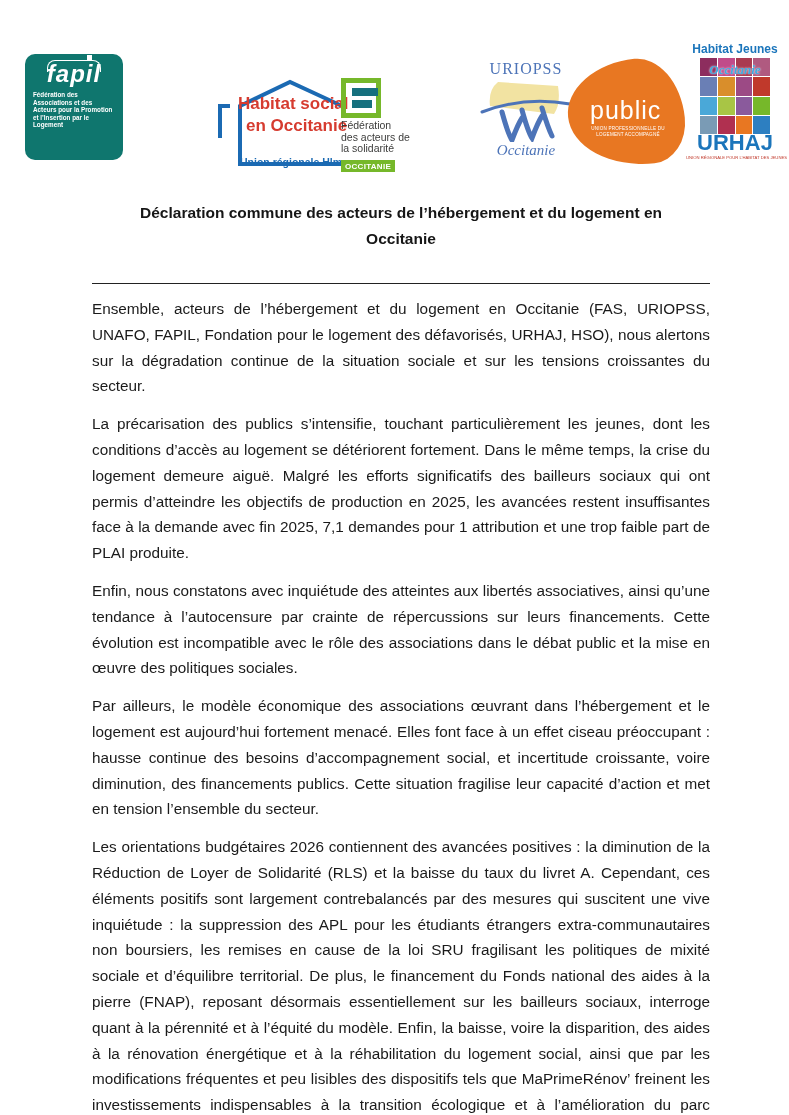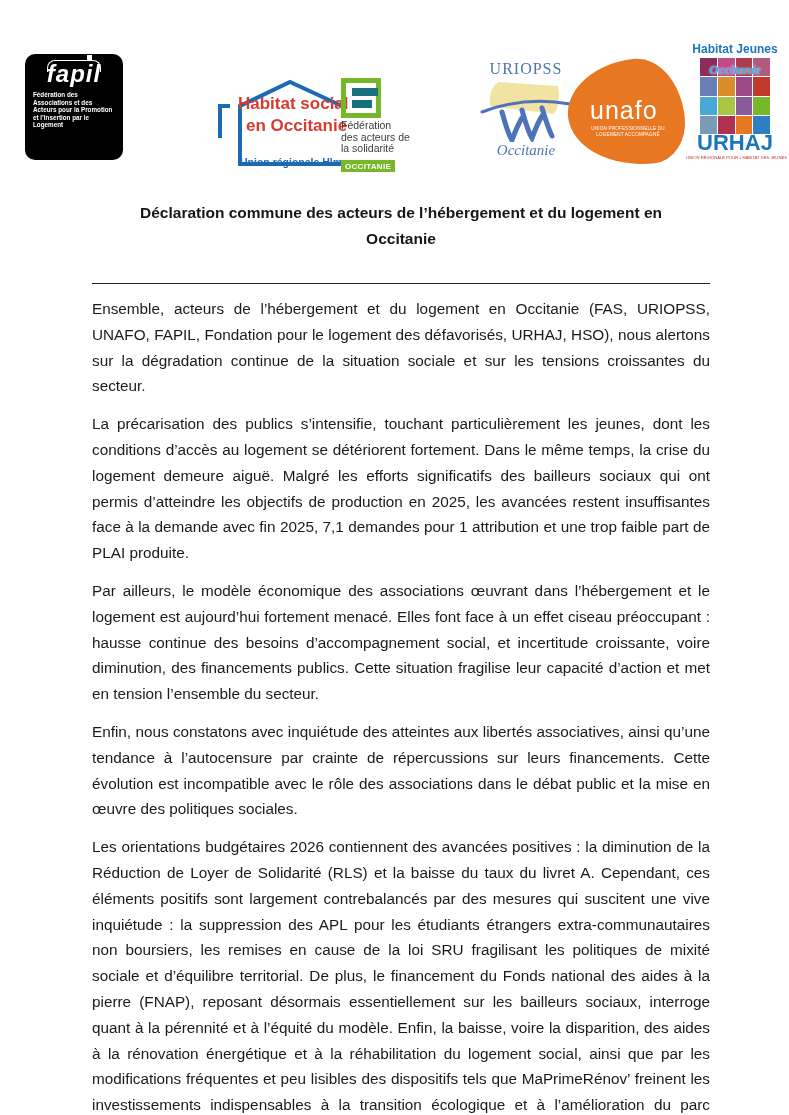--- a/index.html
+++ b/index.html
@@ -7,21 +7,21 @@
   body {
     width:789px; height:1115px; background:#ffffff; position:relative;
     font-family:"Liberation Sans", sans-serif; color:#1a1a1a; overflow:hidden;
   }
 
   
   .header { position:absolute; left:0; top:0; width:789px; height:185px; }
 
   
   .logo-fapil { position:absolute; left:25px; top:54px; width:98px; height:106px;
-    background:#000000; border-radius:10px; color:#fff; padding:6px 8px 4px; }
+    background:#0f766e; border-radius:10px; color:#fff; padding:6px 8px 4px; }
   .fapil-roof { width:54px; height:12px; margin:0 auto;
     border-top:1.5px solid #fff; border-left:1.5px solid #fff; border-right:1.5px solid #fff;
     border-radius:8px 8px 0 0; position:relative; }
   .fapil-roof::after { content:""; position:absolute; right:8px; top:-6px; width:5px; height:5px; background:#fff; }
   .fapil-name { text-align:center; font-size:24px; font-weight:bold; letter-spacing:1px;
     line-height:20px; margin-top:-8px; font-style:italic; }
   .fapil-tagline { font-size:6.3px; font-weight:bold; line-height:7.6px; margin-top:7px; }
 
   
   .logo-fondation { position:absolute; left:99px; top:56px; width:130px; height:112px; }
@@ -135,21 +135,21 @@
       <path d="M4,34 Q46,18 92,26" fill="none" stroke="#4d74b8" stroke-width="3" stroke-linecap="round"></path>
       <path d="M24,34 Q30,56 34,62 Q40,46 44,40" fill="none" stroke="#4d74b8" stroke-width="5" stroke-linecap="round"></path>
       <path d="M44,32 Q50,54 54,60 Q60,44 64,38" fill="none" stroke="#4d74b8" stroke-width="5" stroke-linecap="round"></path>
       <path d="M64,30 Q70,50 74,58" fill="none" stroke="#4d74b8" stroke-width="5" stroke-linecap="round"></path>
     </svg>
     <div class="uriopss-script">Occitanie</div>
   </div>
 
   <div class="logo-unafo">
     <div class="unafo-blob"></div>
-    <div class="unafo-name">unafo</div>
+    <div class="unafo-name">public</div>
     <div class="unafo-sub">UNION PROFESSIONNELLE DU LOGEMENT ACCOMPAGNÉ</div>
   </div>
 
   <div class="logo-urhaj">
     <div class="urhaj-top">Habitat Jeunes</div>
     <div class="urhaj-mosaic">
       <div class="t1"></div>
         <div class="t2"></div>
         <div class="t3"></div>
         <div class="t4"></div>
@@ -175,17 +175,17 @@
 
 <div class="title-block">
   <div>Déclaration commune des acteurs de l’hébergement et du logement en</div>
   <div>Occitanie</div>
 </div>
 <div class="title-rule"></div>
 
 <div class="doc-body">
   <p>Ensemble, acteurs de l’hébergement et du logement en Occitanie (FAS, URIOPSS, UNAFO, FAPIL, Fondation pour le logement des défavorisés, URHAJ, HSO), nous alertons sur la dégradation continue de la situation sociale et sur les tensions croissantes du secteur.</p>
   <p>La précarisation des publics s’intensifie, touchant particulièrement les jeunes, dont les conditions d’accès au logement se détériorent fortement. Dans le même temps, la crise du logement demeure aiguë. Malgré les efforts significatifs des bailleurs sociaux qui ont permis d’atteindre les objectifs de production en 2025, les avancées restent insuffisantes face à la demande avec fin 2025, 7,1 demandes pour 1 attribution et une trop faible part de PLAI produite.</p>
+  <p>Enfin, nous constatons avec inquiétude des atteintes aux libertés associatives, ainsi qu’une tendance à l’autocensure par crainte de répercussions sur leurs financements. Cette évolution est incompatible avec le rôle des associations dans le débat public et la mise en œuvre des politiques sociales.</p>
   <p>Par ailleurs, le modèle économique des associations œuvrant dans l’hébergement et le logement est aujourd’hui fortement menacé. Elles font face à un effet ciseau préoccupant : hausse continue des besoins d’accompagnement social, et incertitude croissante, voire diminution, des financements publics. Cette situation fragilise leur capacité d’action et met en tension l’ensemble du secteur.</p>
-  <p>Enfin, nous constatons avec inquiétude des atteintes aux libertés associatives, ainsi qu’une tendance à l’autocensure par crainte de répercussions sur leurs financements. Cette évolution est incompatible avec le rôle des associations dans le débat public et la mise en œuvre des politiques sociales.</p>
   <p>Les orientations budgétaires 2026 contiennent des avancées positives : la diminution de la Réduction de Loyer de Solidarité (RLS) et la baisse du taux du livret A. Cependant, ces éléments positifs sont largement contrebalancés par des mesures qui suscitent une vive inquiétude : la suppression des APL pour les étudiants étrangers extra-communautaires non boursiers, les remises en cause de la loi SRU fragilisant les politiques de mixité sociale et d’équilibre territorial. De plus, le financement du Fonds national des aides à la pierre (FNAP), reposant désormais essentiellement sur les bailleurs sociaux, interroge quant à la pérennité et à l’équité du modèle. Enfin, la baisse, voire la disparition, des aides à la rénovation énergétique et à la réhabilitation du logement social, ainsi que par les modifications fréquentes et peu lisibles des dispositifs tels que MaPrimeRénov’ freinent les investissements indispensables à la transition écologique et à l’amélioration du parc existant.</p>
 
 </div>
 
 </body></html>

